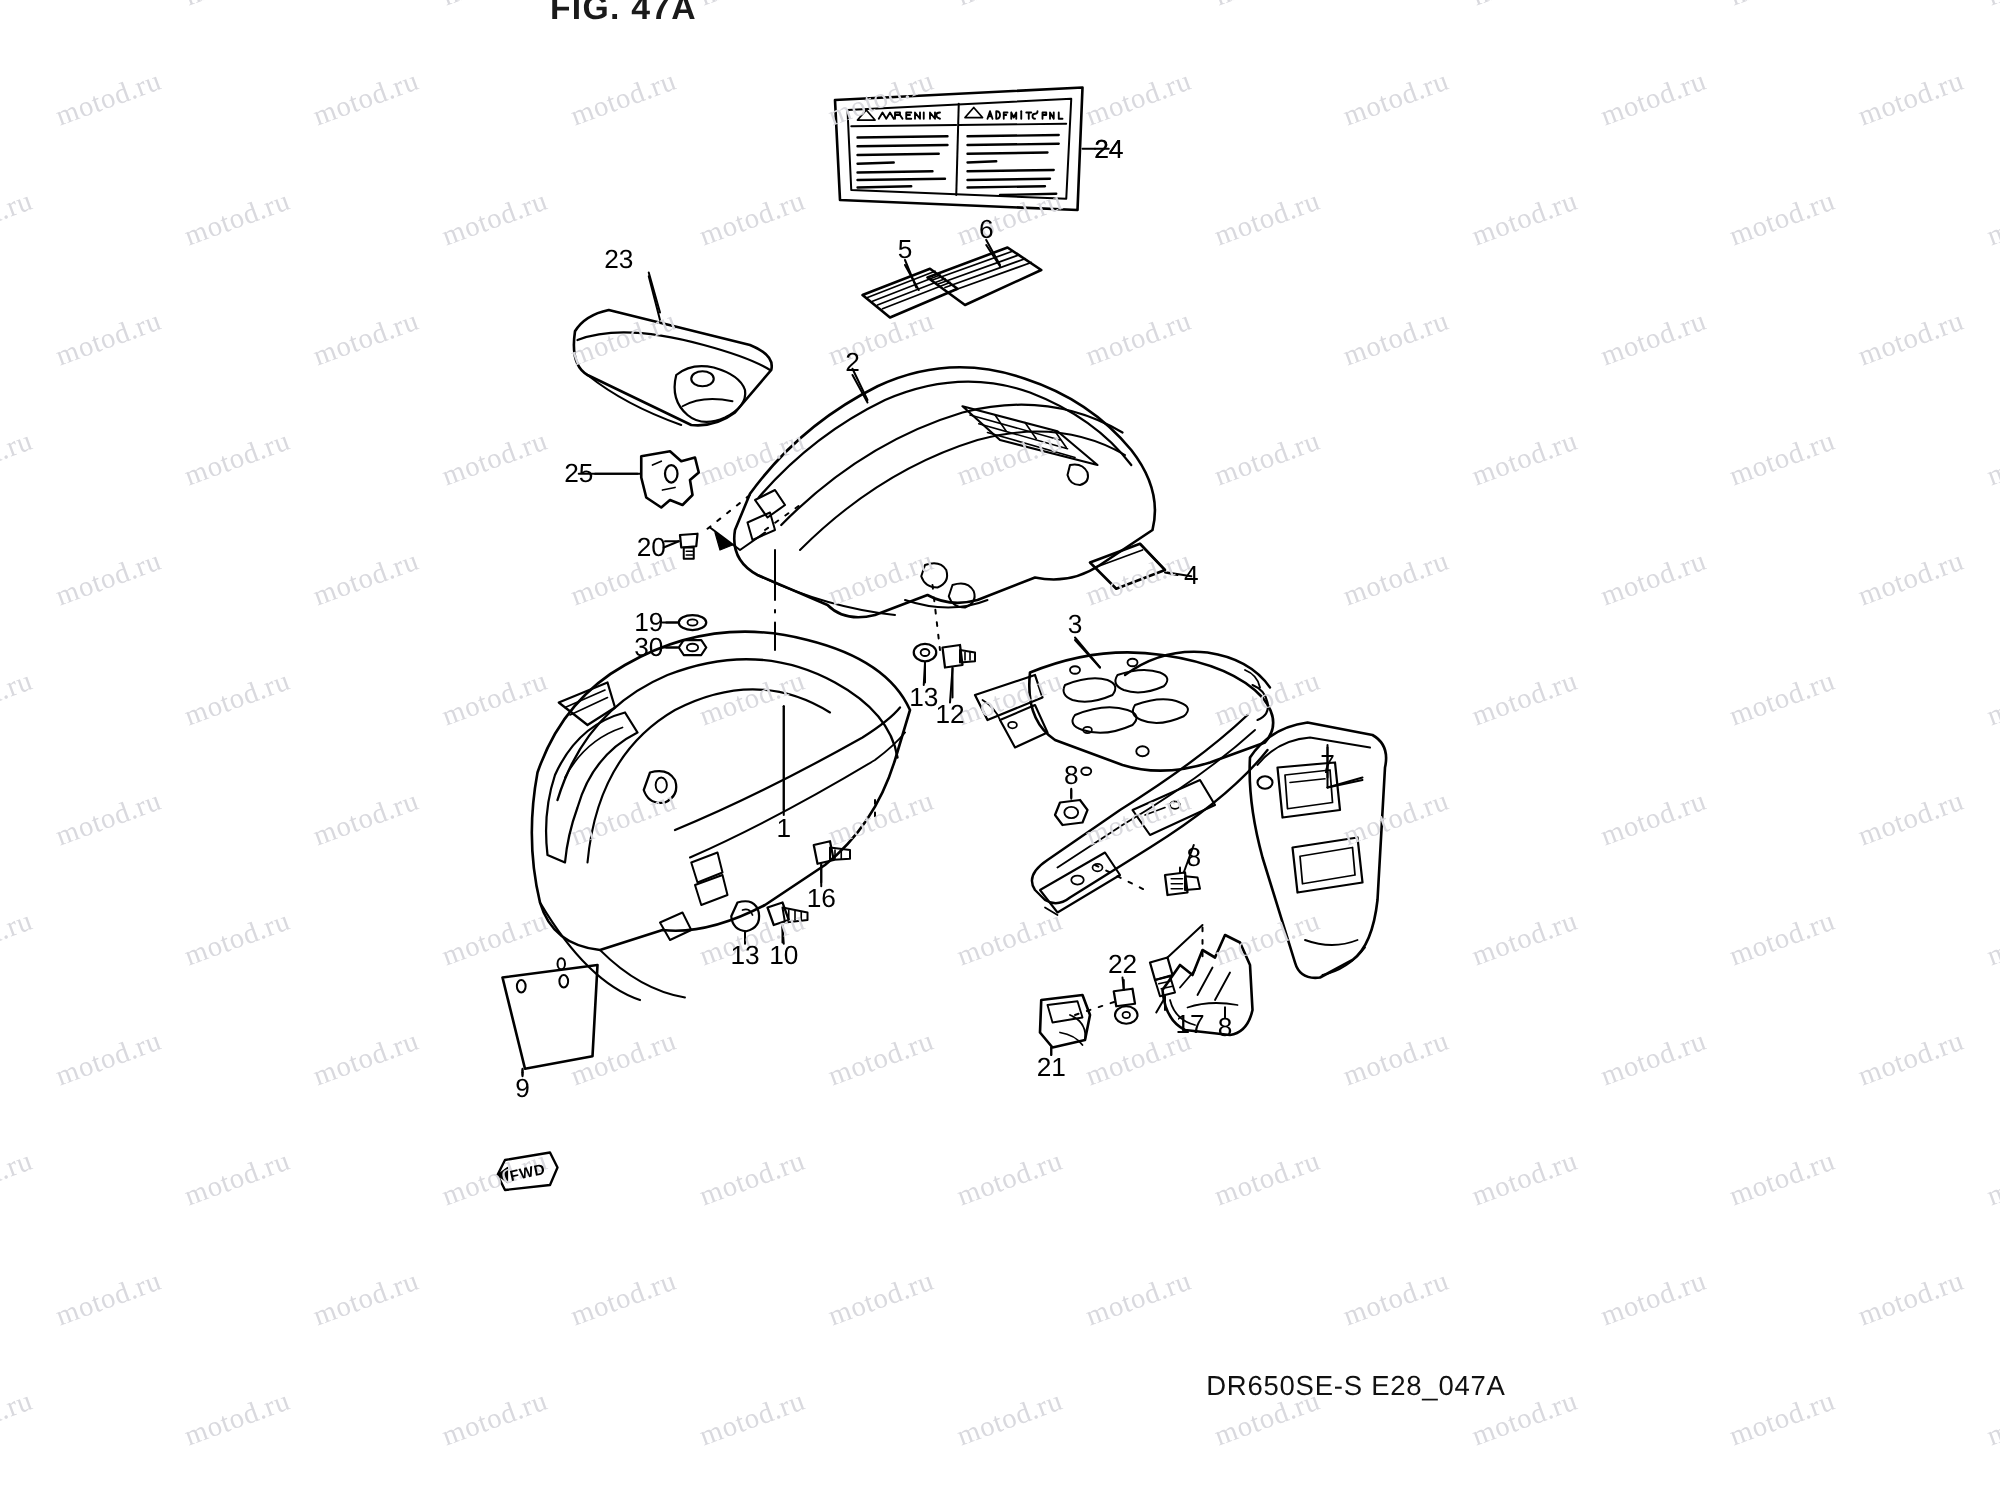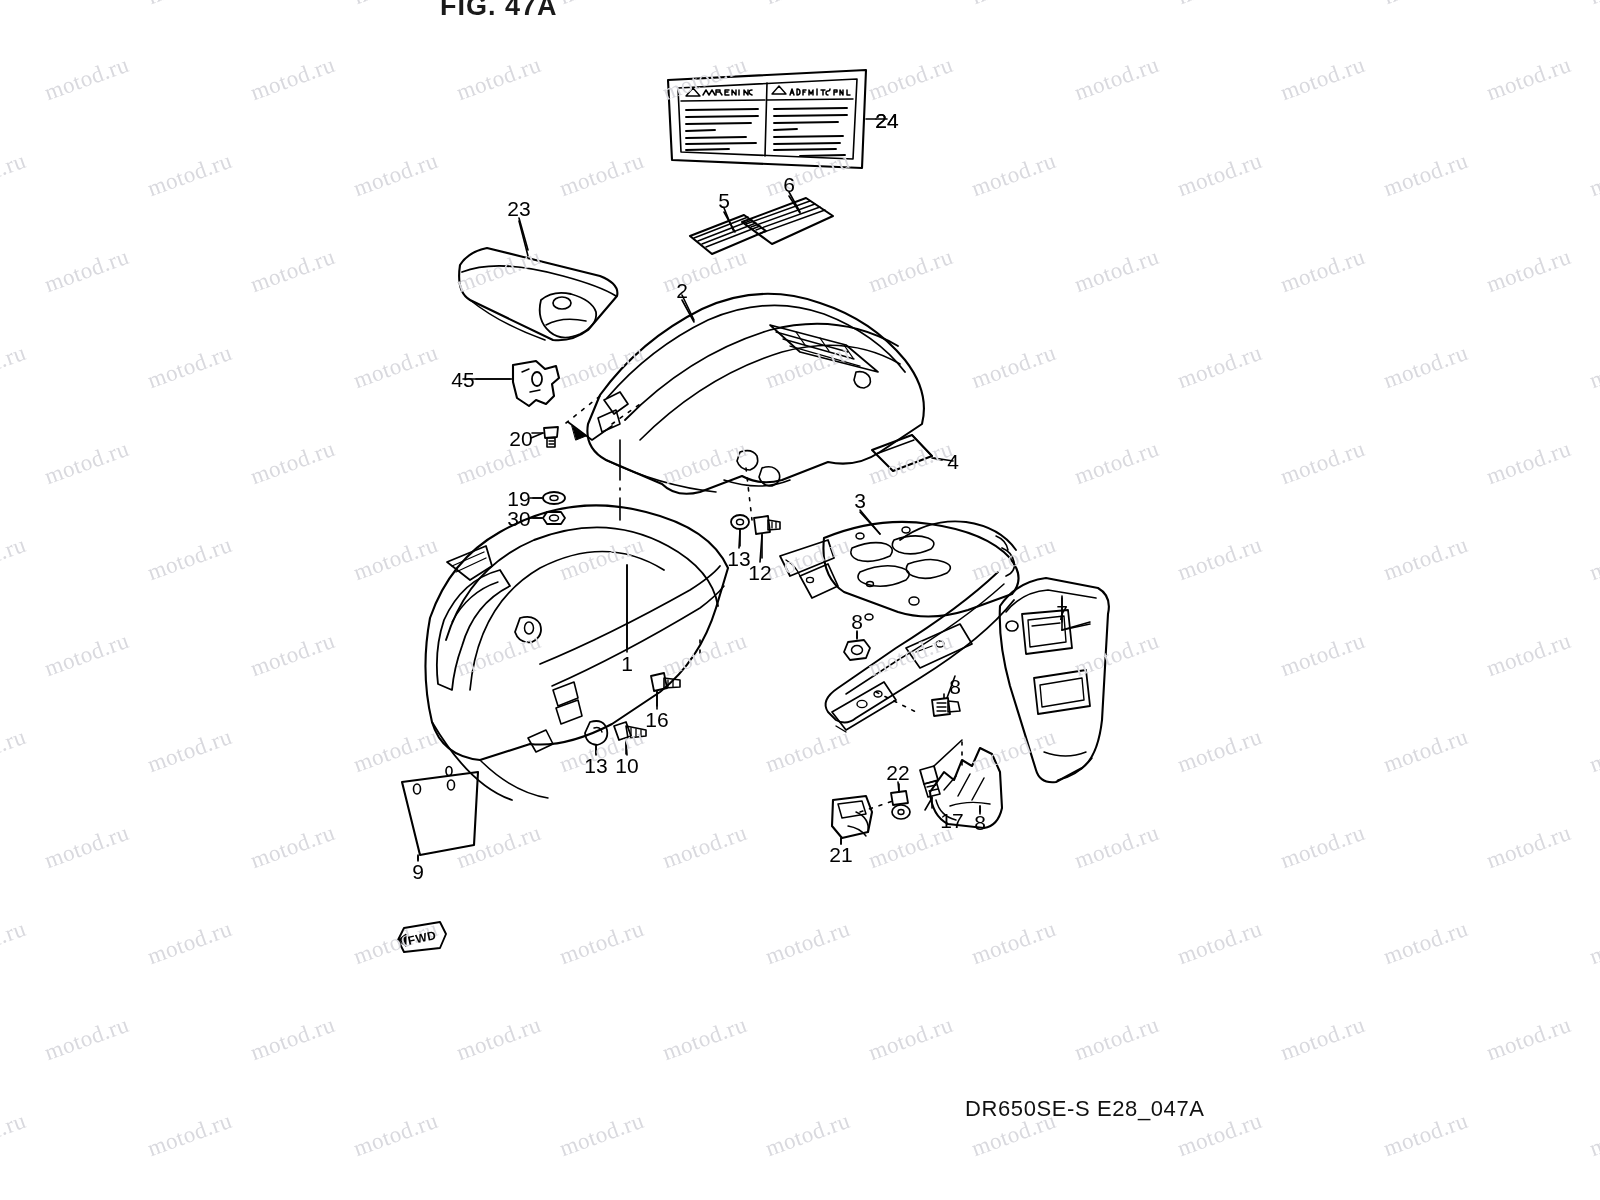--- a/index.html
+++ b/index.html
@@ -571,18 +571,18 @@
       <div class="callout" style="left: 739px; top: 558px;">13</div>
       <div class="callout" style="left: 955px; top: 686px;">8</div>
       <div class="callout" style="left: 857px; top: 621px;">8</div>
       <div class="callout" style="left: 657px; top: 719px;">16</div>
       <div class="callout" style="left: 952px; top: 820px;">17</div>
       <div class="callout" style="left: 521px; top: 438px;">20</div>
       <div class="callout" style="left: 519px; top: 498px;">19</div>
       <div class="callout" style="left: 519px; top: 518px;">30</div>
       <div class="callout" style="left: 841px; top: 854px;">21</div>
       <div class="callout" style="left: 898px; top: 772px;">22</div>
-      <div class="callout" style="left: 519px; top: 208px;">23</div>
+      <div class="callout" style="left: 495px; top: 208px;">23</div>
       <div class="callout" style="left: 887px; top: 120px;">24</div>
-      <div class="callout" style="left: 463px; top: 379px;">45</div>
+      <div class="callout" style="left: 463px; top: 379px;">25</div>
       <div class="callout" style="left: 887px; top: 120px;">24</div>
     </div>
 </div>
 
 </body></html>

